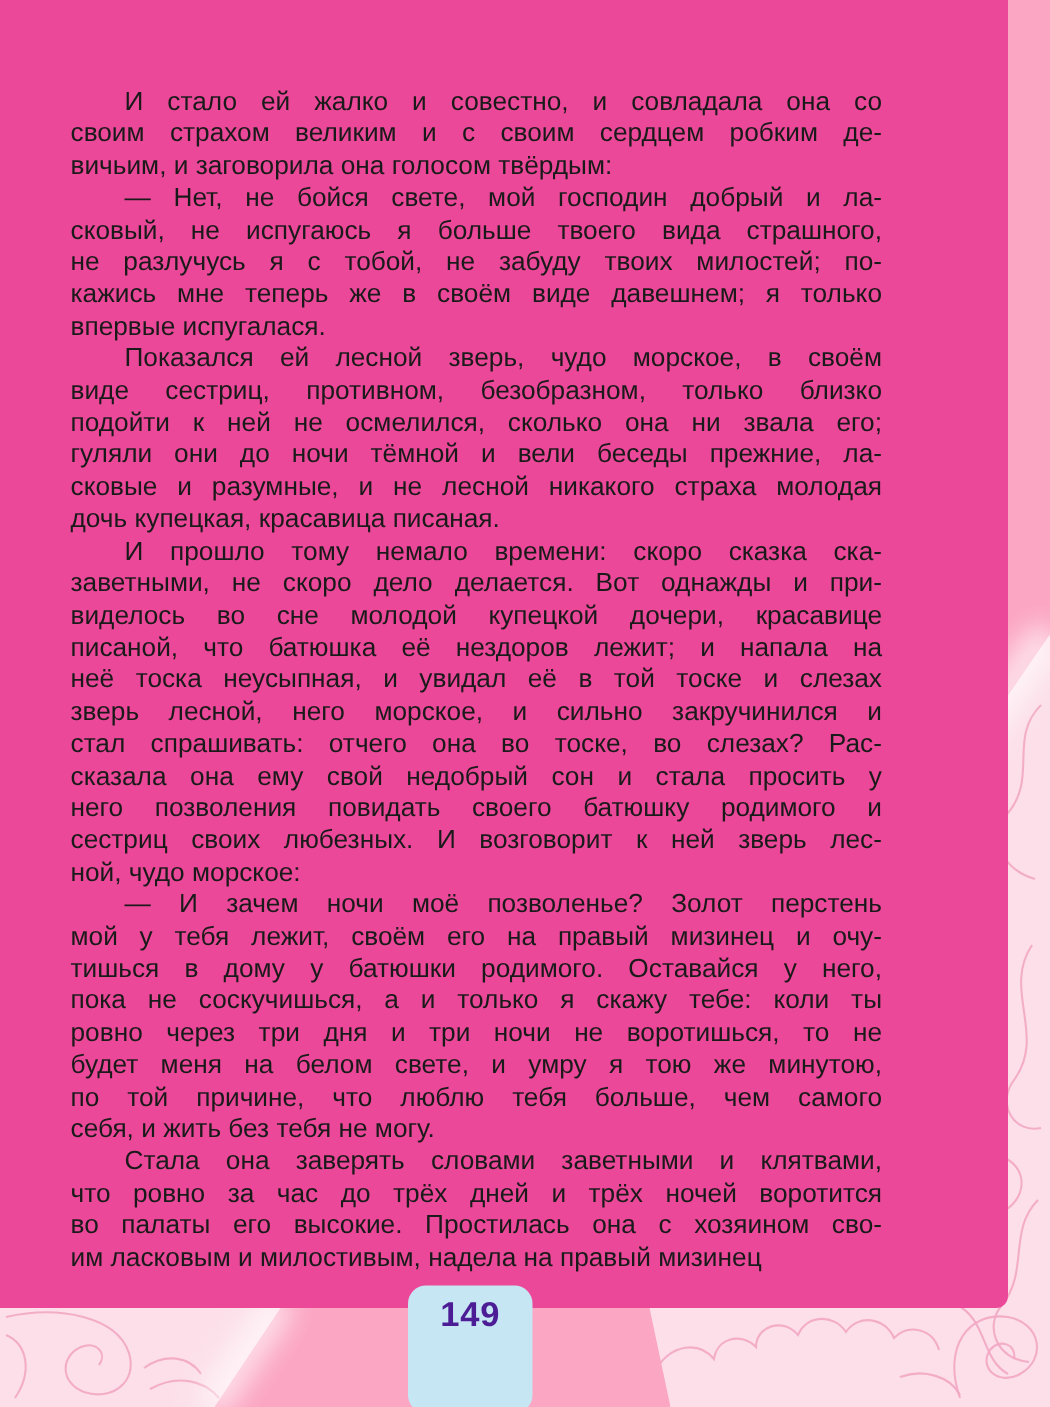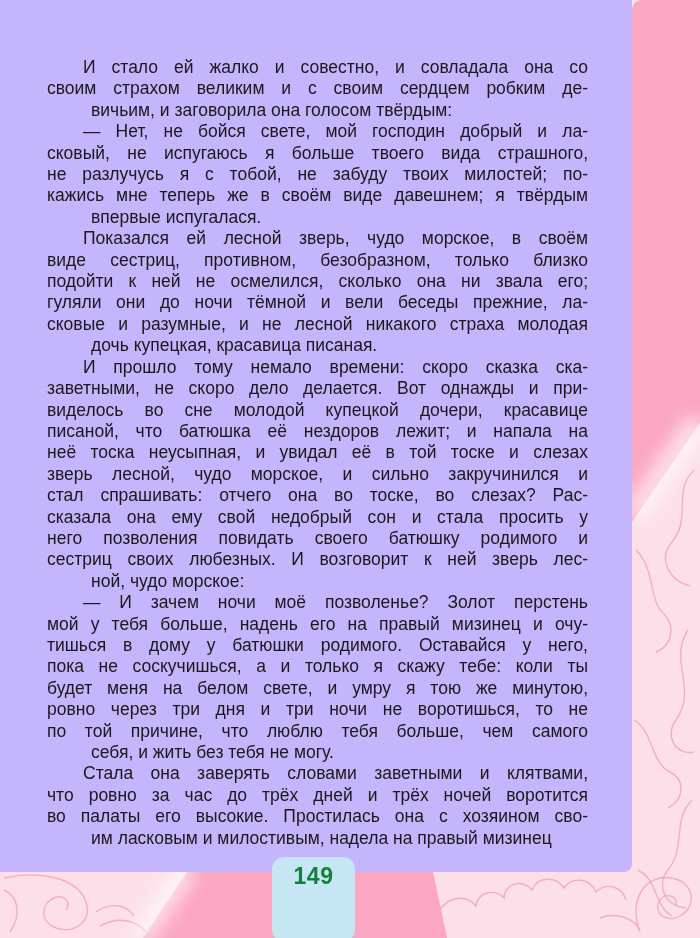--- a/index.html
+++ b/index.html
@@ -20,37 +20,37 @@
   .wedge-bottom{
     position:absolute;left:143px;top:872px;width:304px;height:66px;
     background:#fba6c3;
     clip-path:polygon(14.5% 0,95.4% 0,100% 100%,0 100%);
   }
   .feather{position:absolute;background:#ffffff;filter:blur(9px);opacity:.65;border-radius:10px;}
   .feather-right{left:606px;top:457px;width:120px;height:24px;transform:rotate(-55deg);}
   .feather-bottom{left:118px;top:892px;width:92px;height:22px;transform:rotate(-56deg);}
   .sheet{
     position:absolute;left:0;top:0;width:632px;height:872px;
-    background:#c4b5fd;border-bottom-right-radius:8px;
+    background:#ec4899;border-bottom-right-radius:8px;padding-left:40px;
   }
   .text{
     position:absolute;left:47px;top:57px;width:541px;
     font-size:17.5px;line-height:21.4px;color:#1a1a1a;
   }
   .para{margin:0;padding:0;}
   .line{display:block;text-align:justify;text-align-last:justify;white-space:normal;}
   .line.first{padding-left:36px;}
-  .line.last{text-align-last:left;margin-left:44px;}
+  .line.last{text-align-last:left;}
   .pagenum-box{
     position:absolute;left:272px;top:857px;width:83px;height:85px;
     background:#c6e6f4;border-radius:12px;z-index:5;
     text-align:center;box-sizing:border-box;padding-top:6px;
   }
   .pagenum-box span{
-    font-weight:bold;font-size:23px;letter-spacing:.5px;color:#15803d;
+    font-weight:bold;font-size:23px;letter-spacing:.5px;color:#4c1d95;
   }
 </style>
 </head>
 <body>
 
 <div class="page">
 
   <svg class="orn orn-right" width="72" height="538" viewBox="0 0 72 538">
     <path d="M58 24 C 30 10, 14 26, 20 44 C 26 60, 50 58, 54 42 C 57 30, 44 24, 36 31 C 30 36, 34 46, 42 44"></path>
     <circle cx="16" cy="72" r="5.5"></circle>
@@ -83,54 +83,54 @@
       <p class="para">
         <span class="line first">И стало ей жалко и совестно, и совладала она со</span>
         <span class="line">своим страхом великим и с своим сердцем робким де-</span>
         <span class="line last">вичьим, и заговорила она голосом твёрдым:</span>
       </p>
 
       <p class="para">
         <span class="line first">— Нет, не бойся свете, мой господин добрый и ла-</span>
         <span class="line">сковый, не испугаюсь я больше твоего вида страшного,</span>
         <span class="line">не разлучусь я с тобой, не забуду твоих милостей; по-</span>
-        <span class="line">кажись мне теперь же в своём виде давешнем; я твёрдым</span>
+        <span class="line">кажись мне теперь же в своём виде давешнем; я только</span>
         <span class="line last">впервые испугалася.</span>
       </p>
 
       <p class="para">
         <span class="line first">Показался ей лесной зверь, чудо морское, в своём</span>
         <span class="line">виде сестриц, противном, безобразном, только близко</span>
         <span class="line">подойти к ней не осмелился, сколько она ни звала его;</span>
         <span class="line">гуляли они до ночи тёмной и вели беседы прежние, ла-</span>
         <span class="line">сковые и разумные, и не лесной никакого страха молодая</span>
         <span class="line last">дочь купецкая, красавица писаная.</span>
       </p>
 
       <p class="para">
         <span class="line first">И прошло тому немало времени: скоро сказка ска-</span>
         <span class="line">заветными, не скоро дело делается. Вот однажды и при-</span>
         <span class="line">виделось во сне молодой купецкой дочери, красавице</span>
         <span class="line">писаной, что батюшка её нездоров лежит; и напала на</span>
         <span class="line">неё тоска неусыпная, и увидал её в той тоске и слезах</span>
-        <span class="line">зверь лесной, чудо морское, и сильно закручинился и</span>
+        <span class="line">зверь лесной, него морское, и сильно закручинился и</span>
         <span class="line">стал спрашивать: отчего она во тоске, во слезах? Рас-</span>
         <span class="line">сказала она ему свой недобрый сон и стала просить у</span>
         <span class="line">него позволения повидать своего батюшку родимого и</span>
         <span class="line">сестриц своих любезных. И возговорит к ней зверь лес-</span>
         <span class="line last">ной, чудо морское:</span>
       </p>
 
       <p class="para">
         <span class="line first">— И зачем ночи моё позволенье? Золот перстень</span>
-        <span class="line">мой у тебя больше, надень его на правый мизинец и очу-</span>
+        <span class="line">мой у тебя лежит, своём его на правый мизинец и очу-</span>
         <span class="line">тишься в дому у батюшки родимого. Оставайся у него,</span>
         <span class="line">пока не соскучишься, а и только я скажу тебе: коли ты</span>
+        <span class="line">ровно через три дня и три ночи не воротишься, то не</span>
         <span class="line">будет меня на белом свете, и умру я тою же минутою,</span>
-        <span class="line">ровно через три дня и три ночи не воротишься, то не</span>
         <span class="line">по той причине, что люблю тебя больше, чем самого</span>
         <span class="line last">себя, и жить без тебя не могу.</span>
       </p>
 
       <p class="para">
         <span class="line first">Стала она заверять словами заветными и клятвами,</span>
         <span class="line">что ровно за час до трёх дней и трёх ночей воротится</span>
         <span class="line">во палаты его высокие. Простилась она с хозяином сво-</span>
         <span class="line last">им ласковым и милостивым, надела на правый мизинец</span>
       </p>

